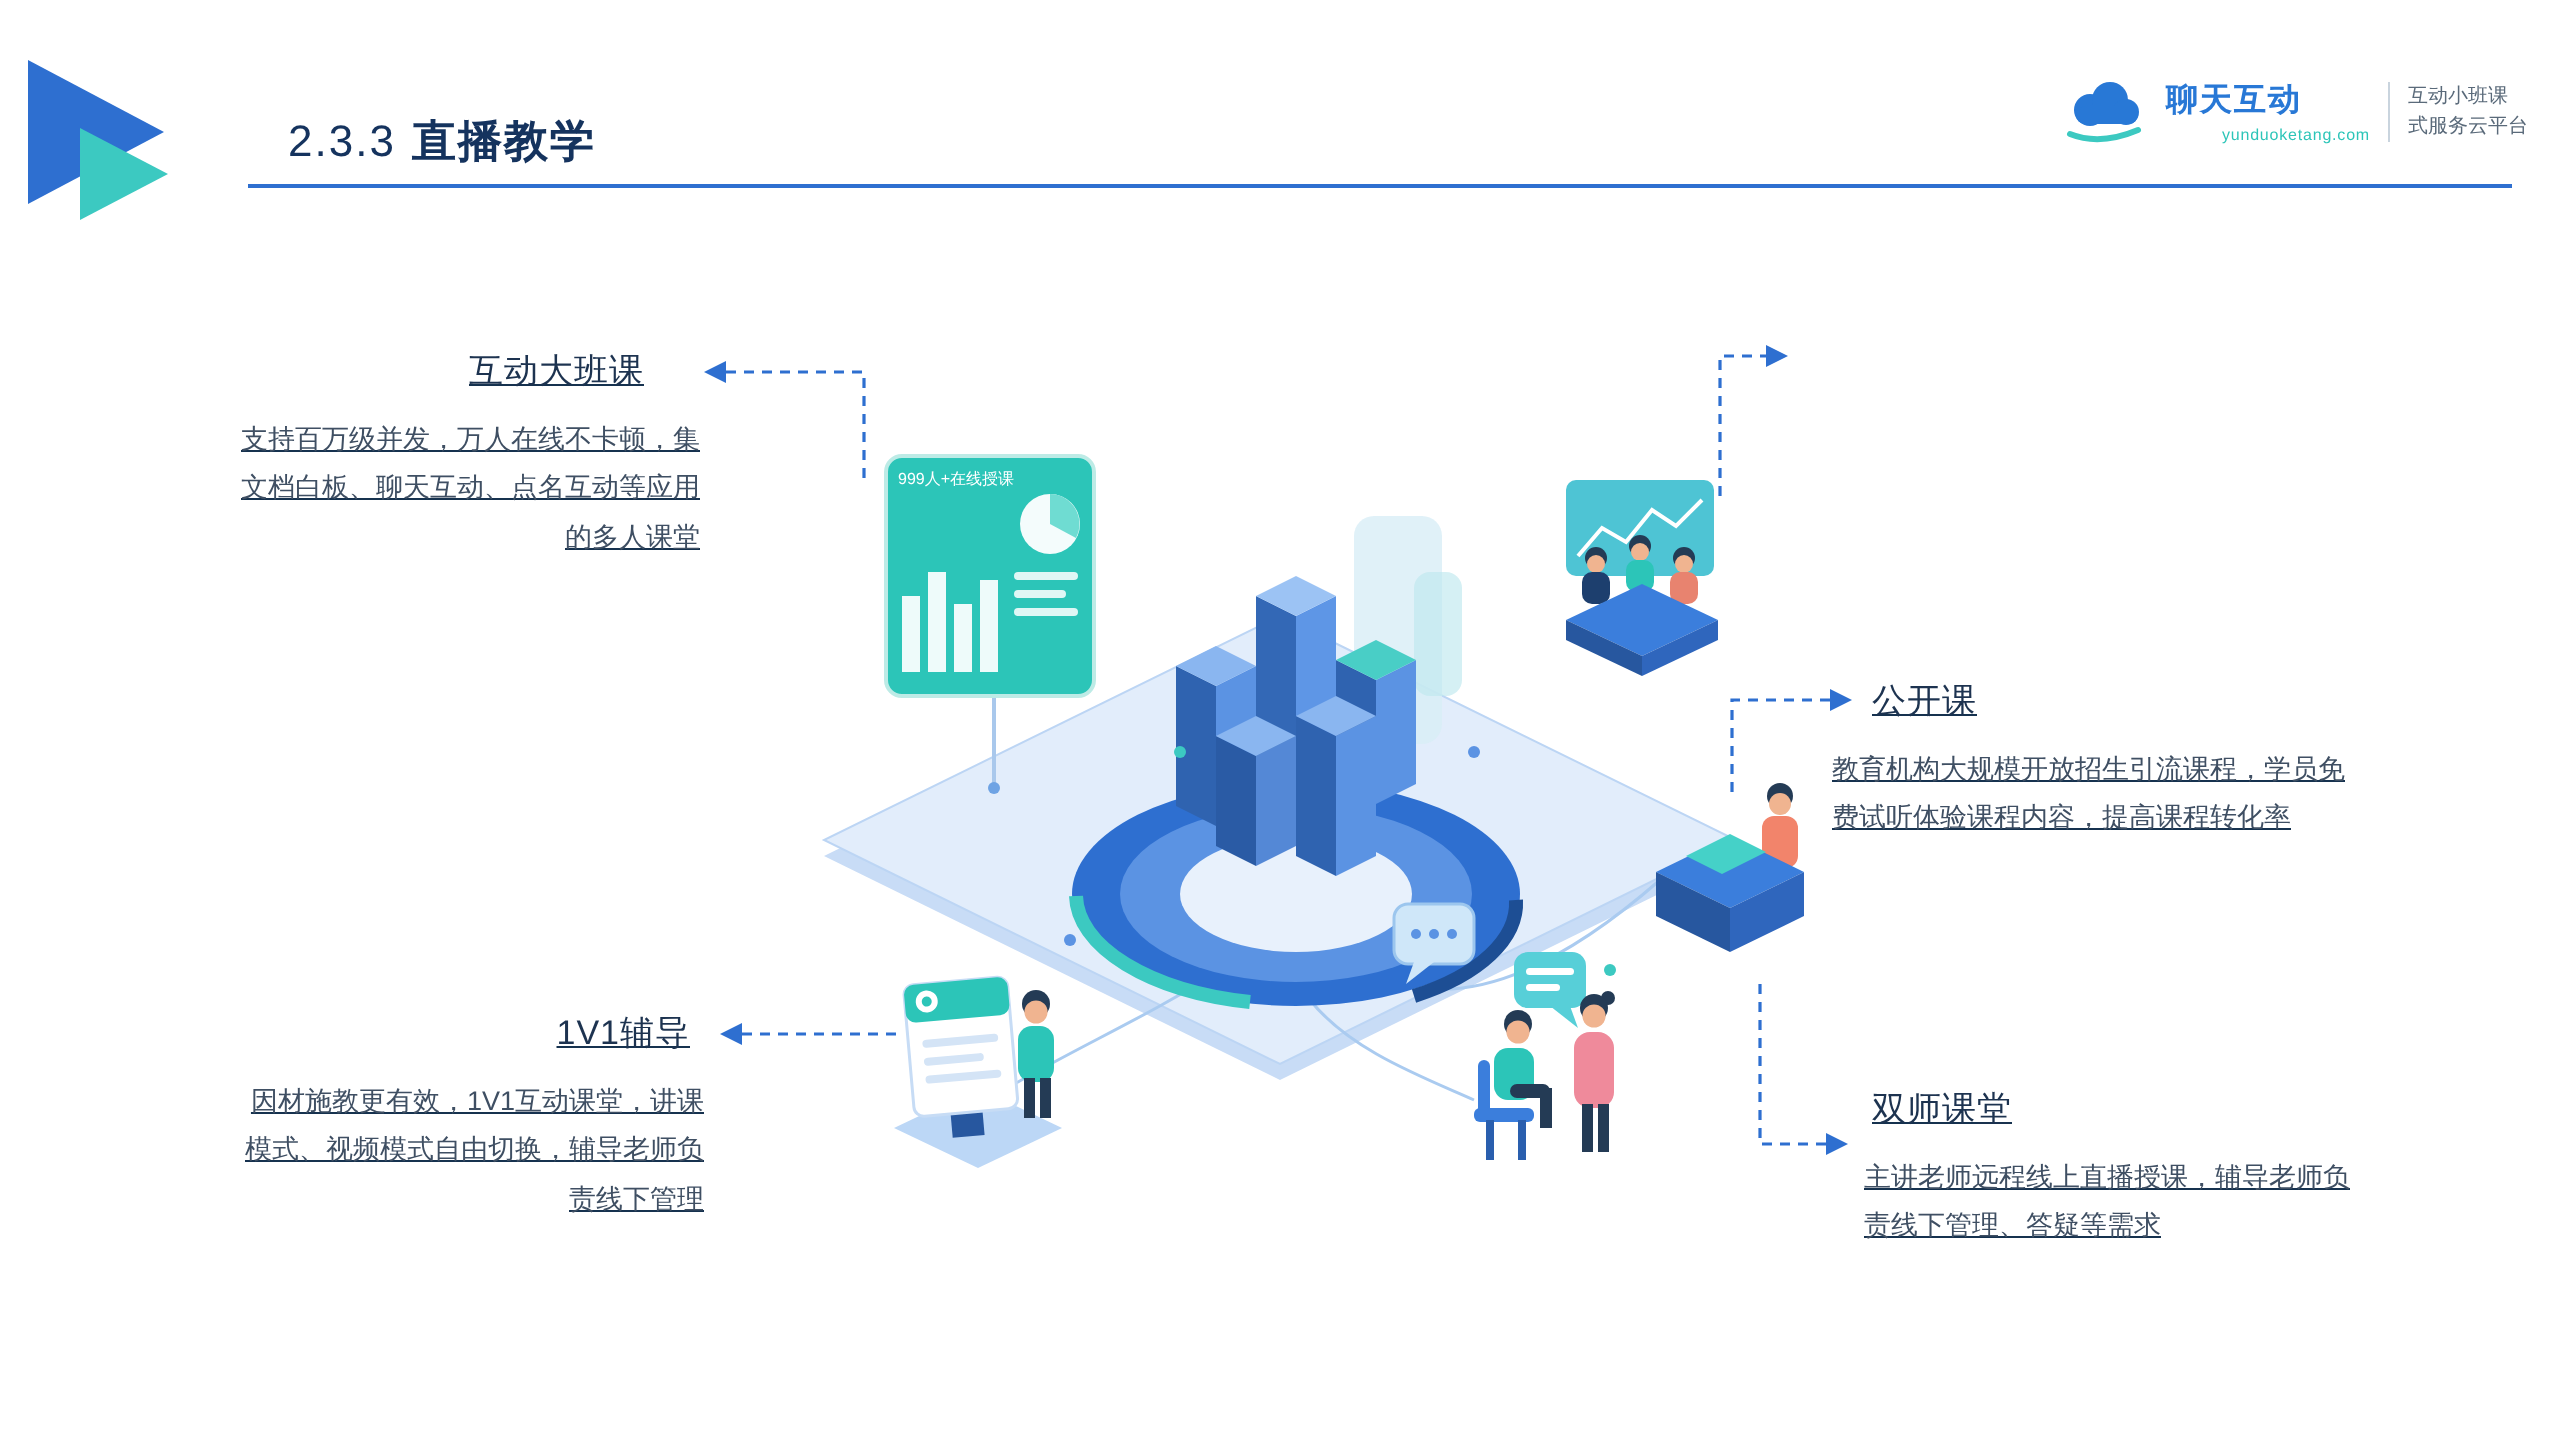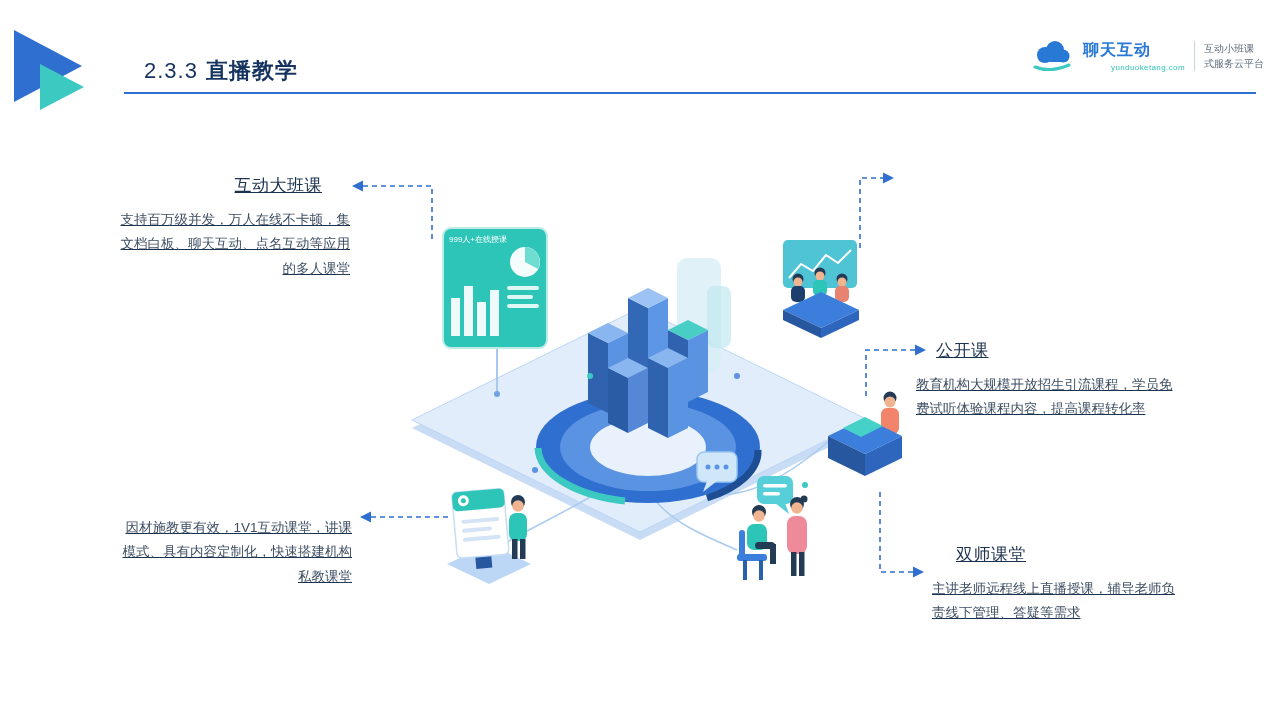--- a/index.html
+++ b/index.html
@@ -26,21 +26,21 @@
   .f-desc { font-size:13.5px; color:#3f4f63; line-height:1.8; margin-top:11px; }
   .feature { position:absolute;text-decoration:underline; }
   .f1 { left:110px; top:174px; width:240px; text-align:right; }
   .f1 .f-title { padding-right:28px; }
   .f2 { left:916px; top:165px; width:258px; }
   .f3 { left:916px; top:339px; width:264px; }
   .f3 .f-title { padding-left:20px; }
   .f4 { left:112px; top:505px; width:240px; text-align:right; }
   .f4 .f-title { padding-right:7px; }
   .f5 { left:932px; top:543px; width:252px; }
-  .f5 .f-title { padding-left:4px;margin-left:20px; }
+  .f5 .f-title { padding-left:4px; }
   
   .connectors, .illustration { position:absolute; pointer-events:none; }
   .connectors { left:0; top:0; }
   .illustration { left:385px; top:140px; }
 </style>
 </head>
 <body>
 
 <div class="page">
 
@@ -239,21 +239,22 @@
     <div class="f-desc">支持百万级并发，万人在线不卡顿，集文档白板、聊天互动、点名互动等应用的多人课堂</div>
   </div>
 
 
   <div class="feature f3">
     <div class="f-title">公开课</div>
     <div class="f-desc">教育机构大规模开放招生引流课程，学员免费试听体验课程内容，提高课程转化率</div>
   </div>
 
   <div class="feature f4">
-    <div class="f-desc">因材施教更有效，1V1互动课堂，讲课模式、具有内容定制化，快速搭建机构私教课堂</div>
+    <div class="f-title">1V1辅导</div>
+    <div class="f-desc">因材施教更有效，1V1互动课堂，讲课模式、视频模式自由切换，辅导老师负责线下管理</div>
   </div>
 
   <div class="feature f5">
     <div class="f-title">双师课堂</div>
     <div class="f-desc">主讲老师远程线上直播授课，辅导老师负责线下管理、答疑等需求</div>
   </div>
 
 </div>
 
 </body></html>

